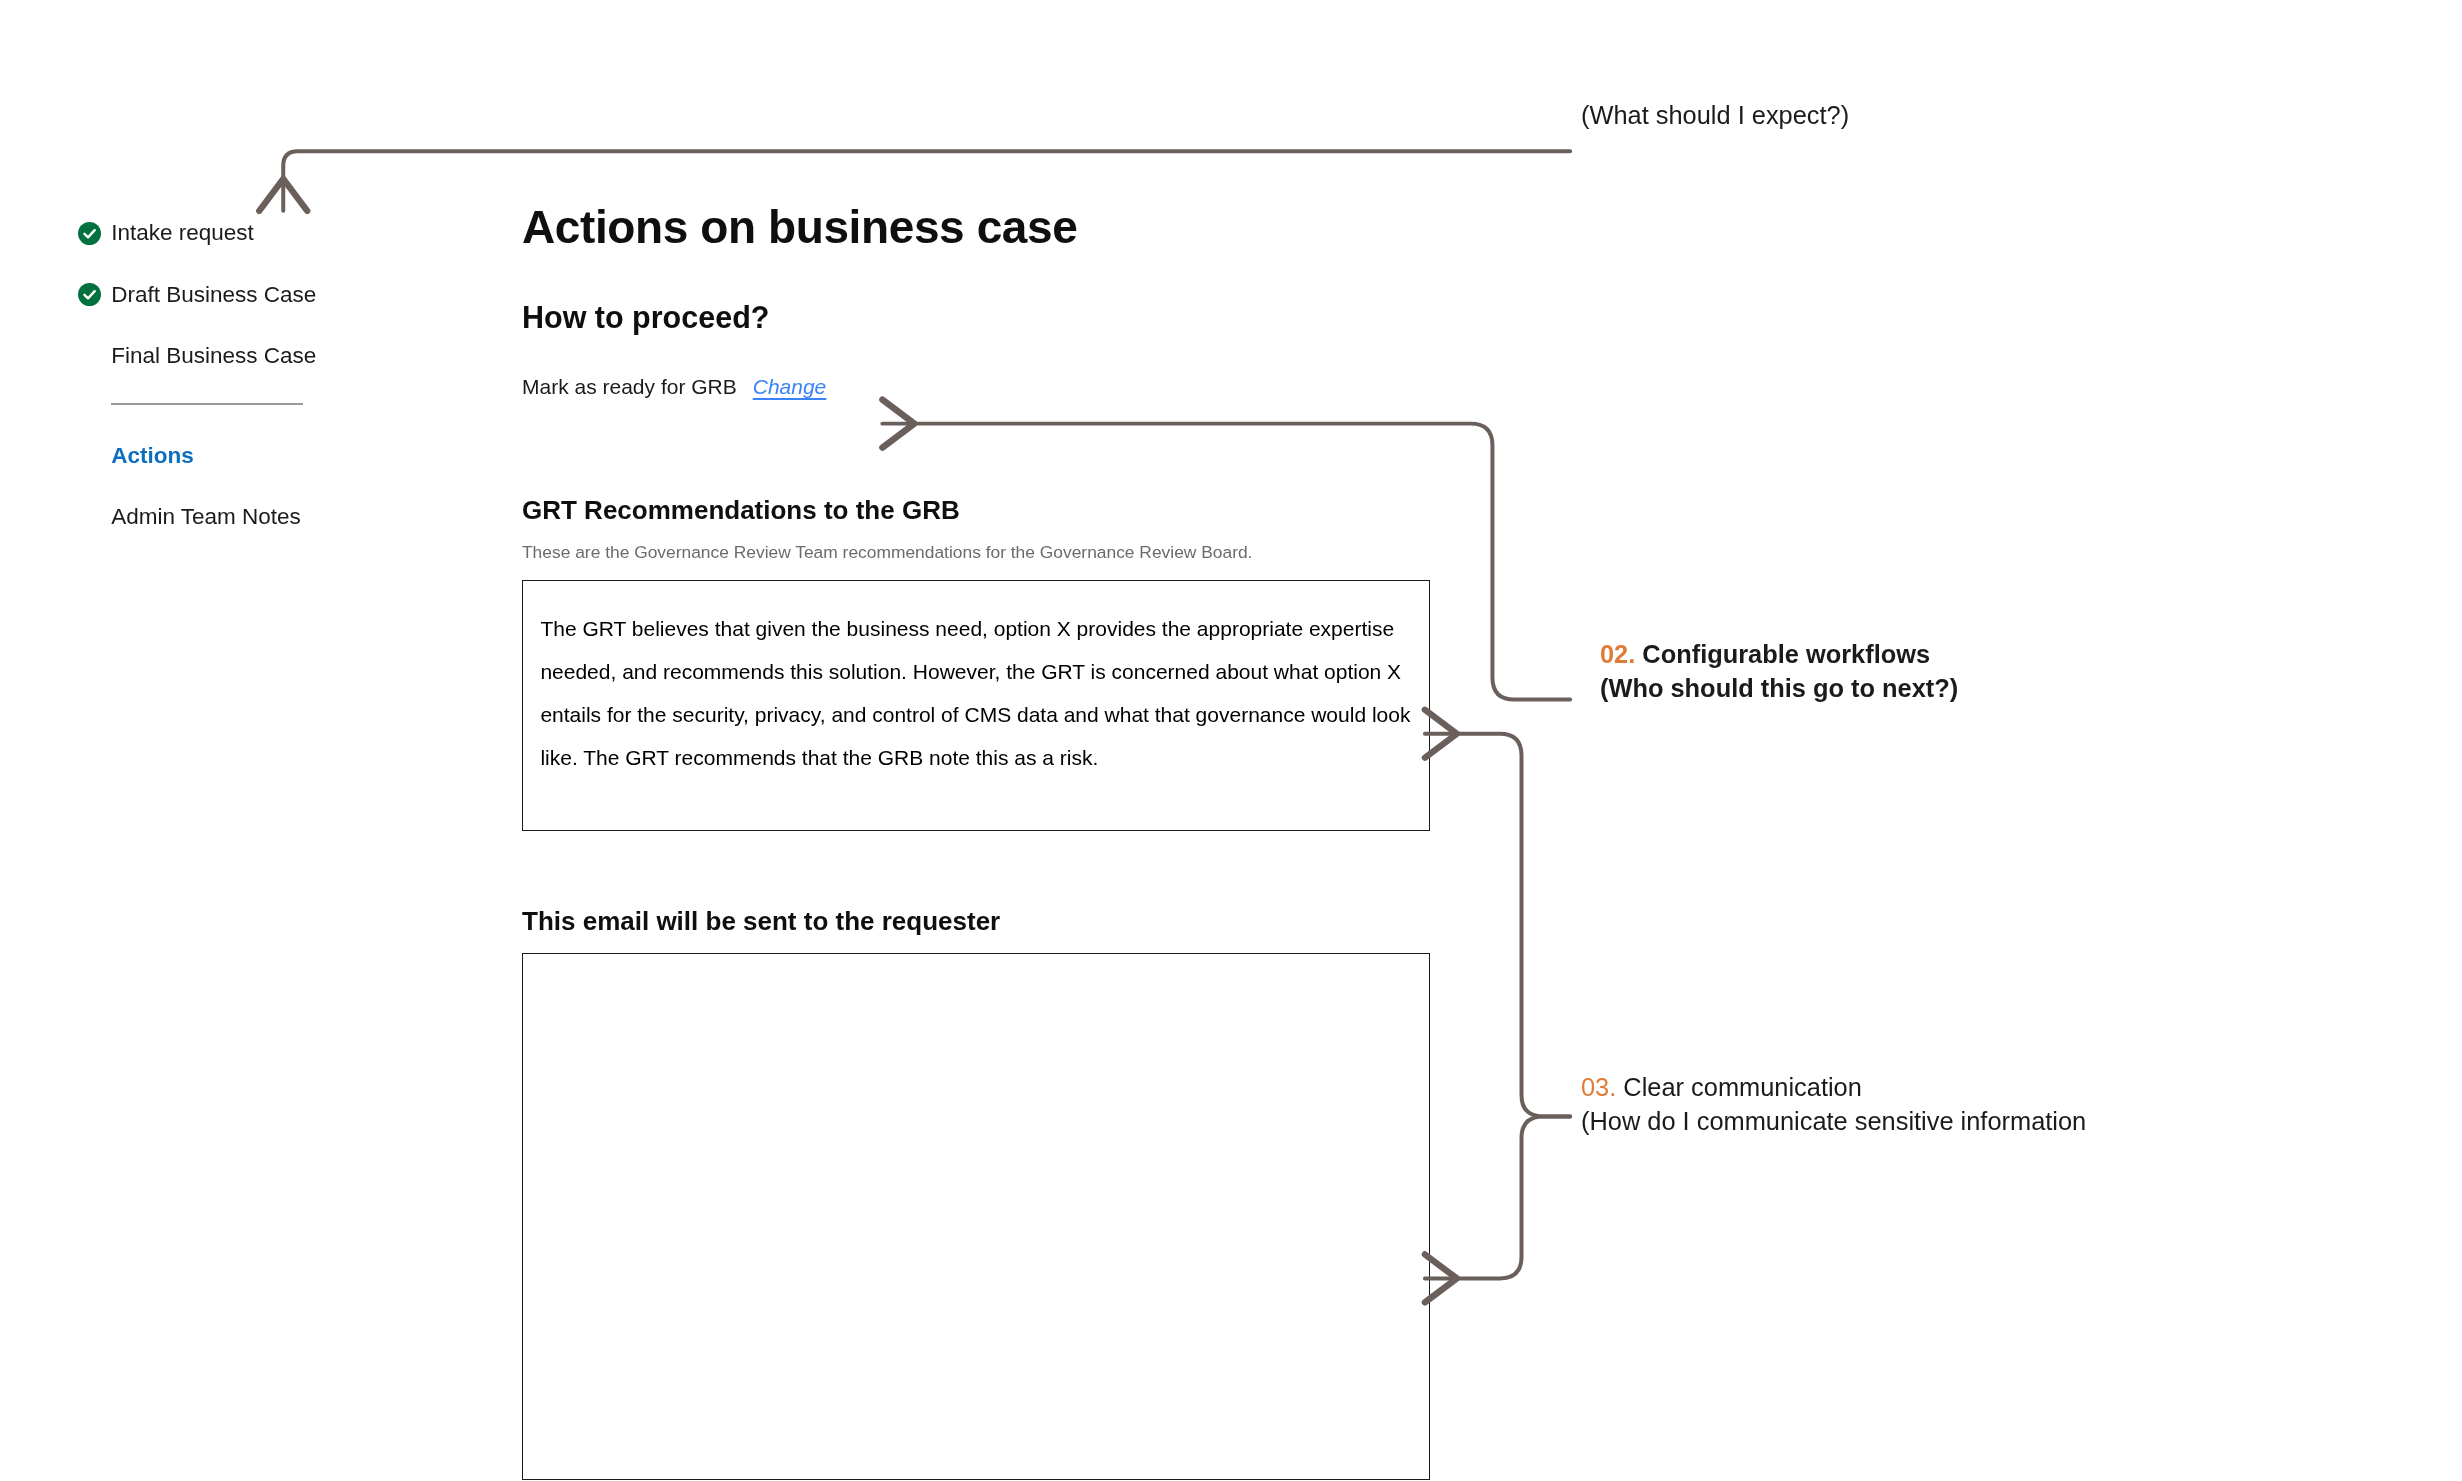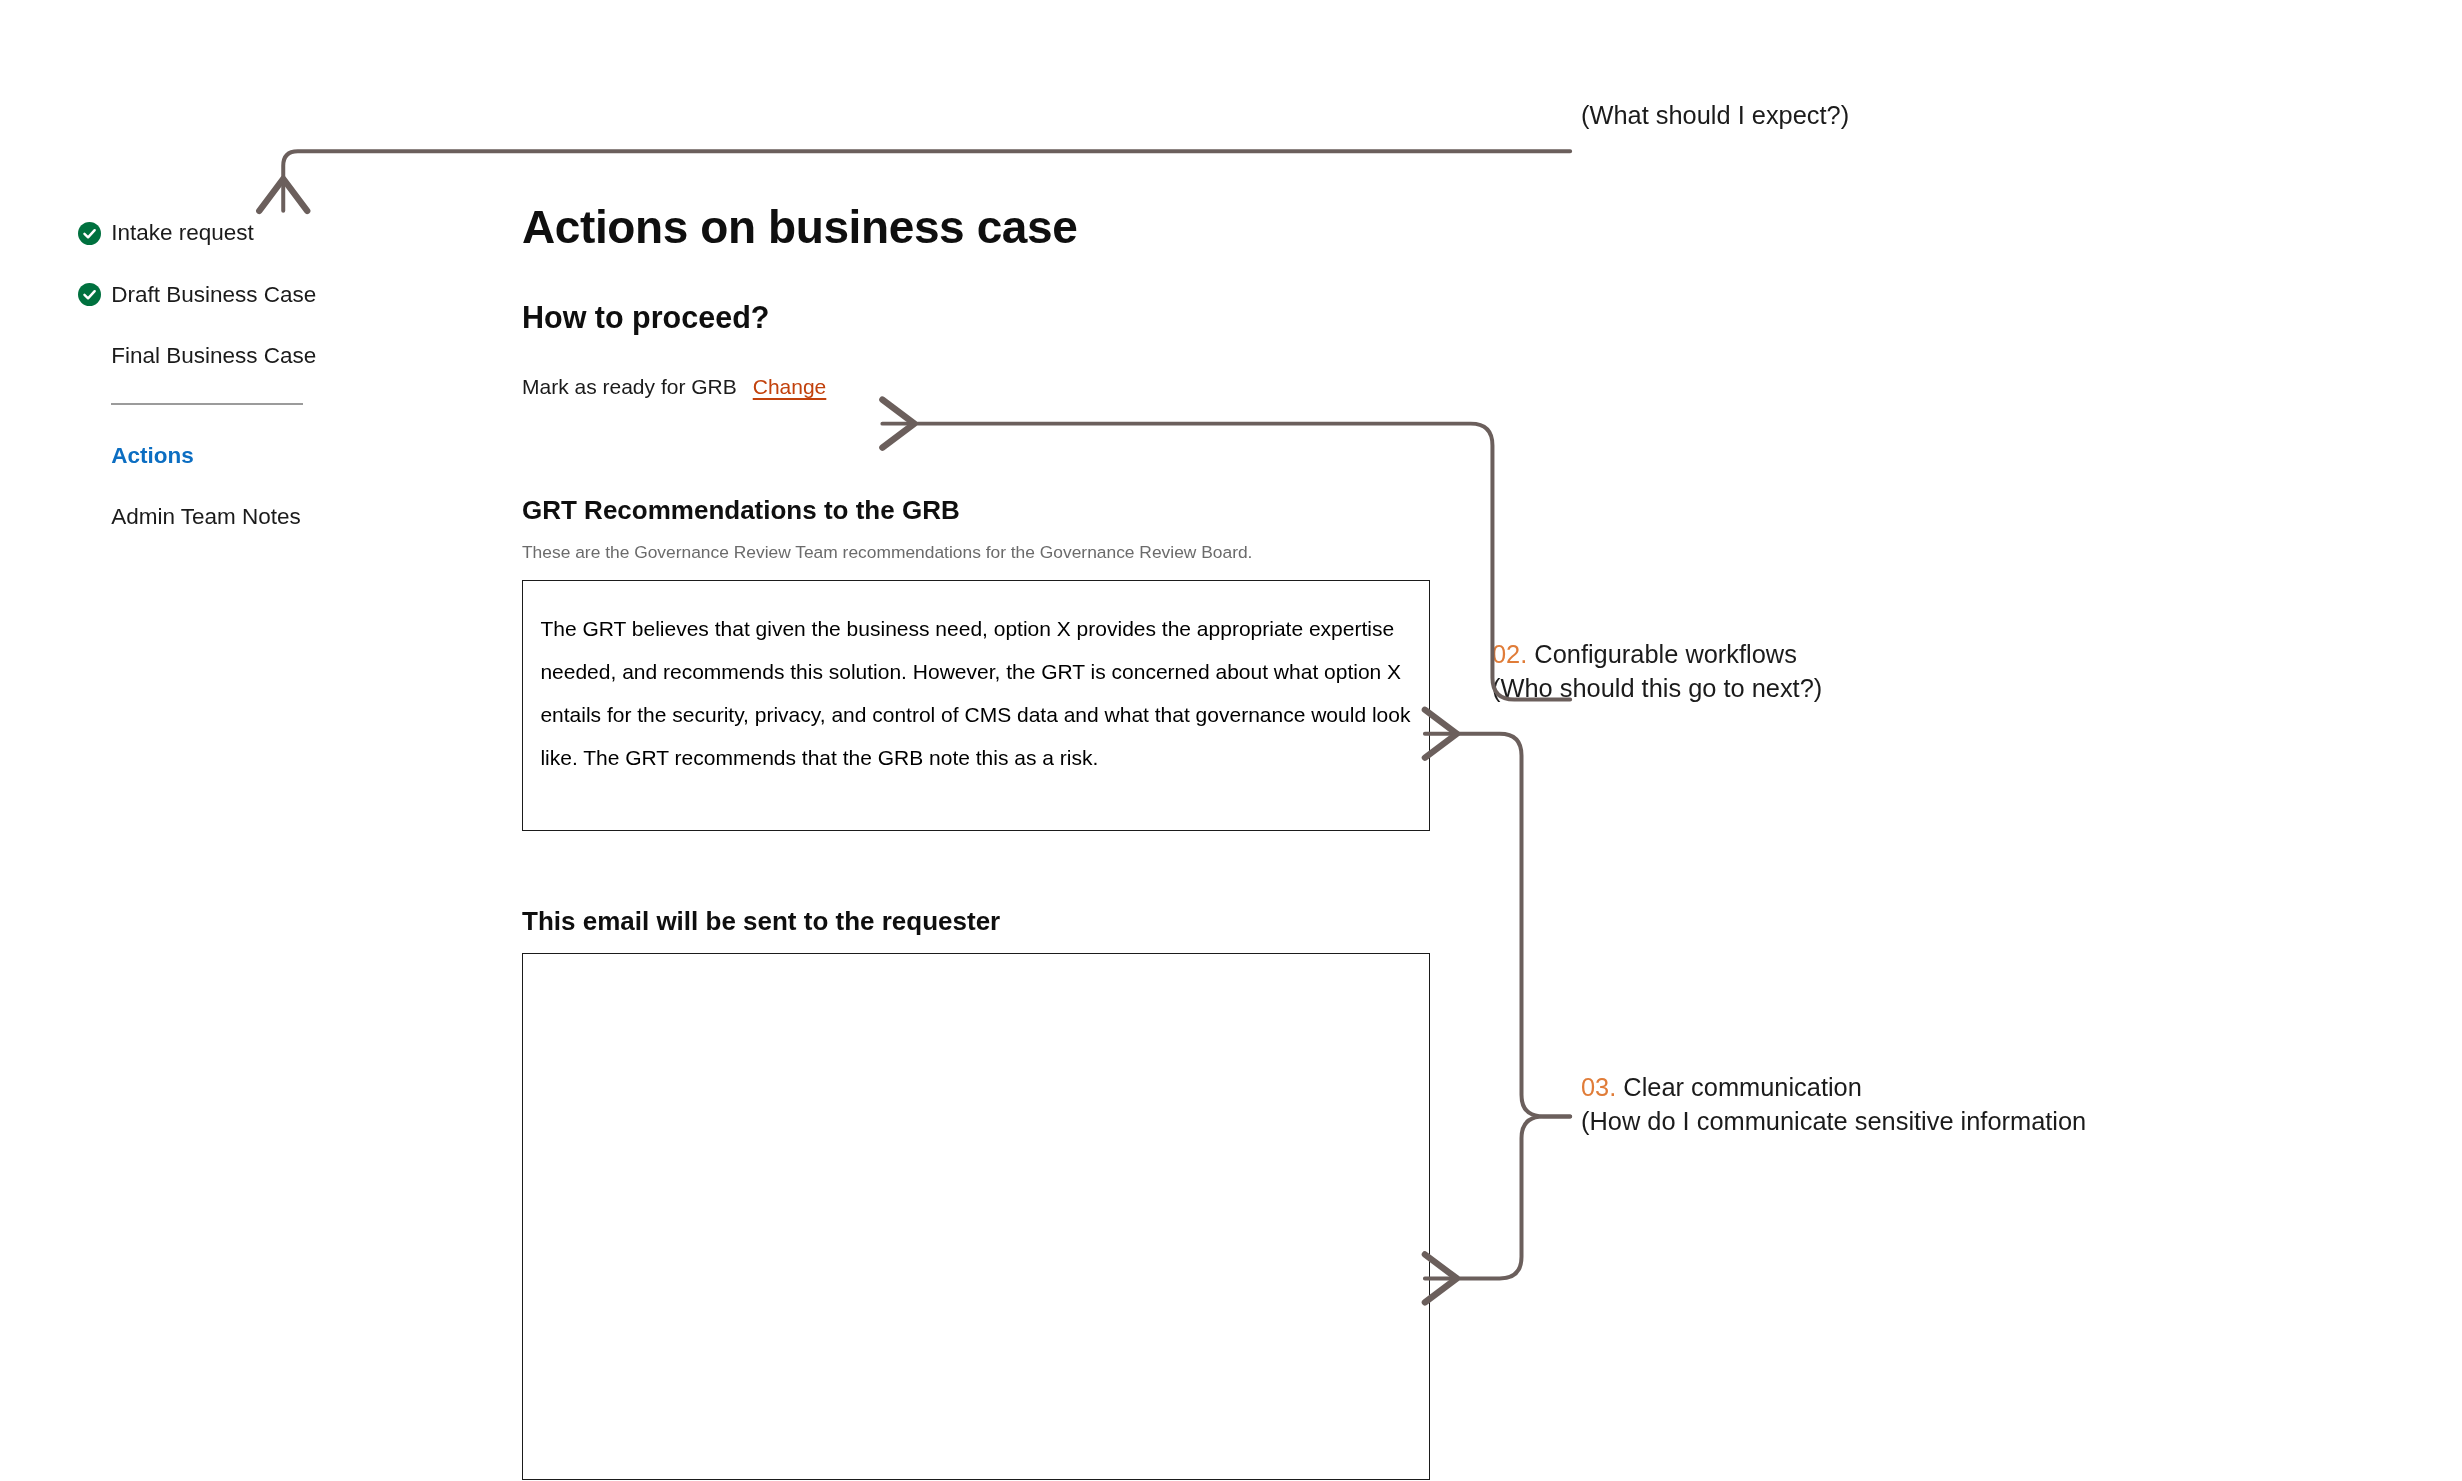--- a/index.html
+++ b/index.html
@@ -96,25 +96,26 @@
   }
   .status-row {
     margin-top: 41px;
     display: flex;
     align-items: baseline;
     gap: 16px;
     font-size: 21px;
   }
   .status-text { color: #1b1b1b; }
   .change-link {
-    color: #c2410c;
+    color: #3b82f6;
     text-decoration: underline;
     text-underline-offset: 3.6px;
     cursor: pointer;
     font-size: 21px;
+    font-style: italic;
   }
   .section-title {
     font-size: 26px;
     font-weight: 700;
     margin: 96px 0 0 0;
     color: #0f0f0f;
   }
   .section-help {
     font-size: 17.4px;
     color: #6b6b6b;
@@ -157,21 +158,21 @@
     font-size: 25.4px;
     line-height: 1.35;
     color: #1b1b1b;
     width: 799px;
   }
   .anno-num {
     color: #e07c38;
   }
   .anno-line { display: block; white-space: pre; }
   #anno-1 { left: 1581px; top: 98px; }
-  #anno-2 { left: 1492px; top: 637px; }
+  #anno-2 { left: 1600px; top: 637px; font-weight: bold; }
   #anno-3 { left: 1581px; top: 1070px; }
 </style>
 </head>
 <body>
 
 <svg id="annotation-layer" viewBox="0 0 3390 2040" width="2462" height="1482" xmlns="http://www.w3.org/2000/svg">
   <defs>
     <marker id="arrowhead" markerWidth="14" markerHeight="14" refX="11" refY="7" orient="auto" markerUnits="strokeWidth">
       <path d="M11,1 L3,7 L11,13" fill="none" stroke="#6b5f5c" stroke-width="1.6" stroke-linecap="round" stroke-linejoin="round"></path>
     </marker>

